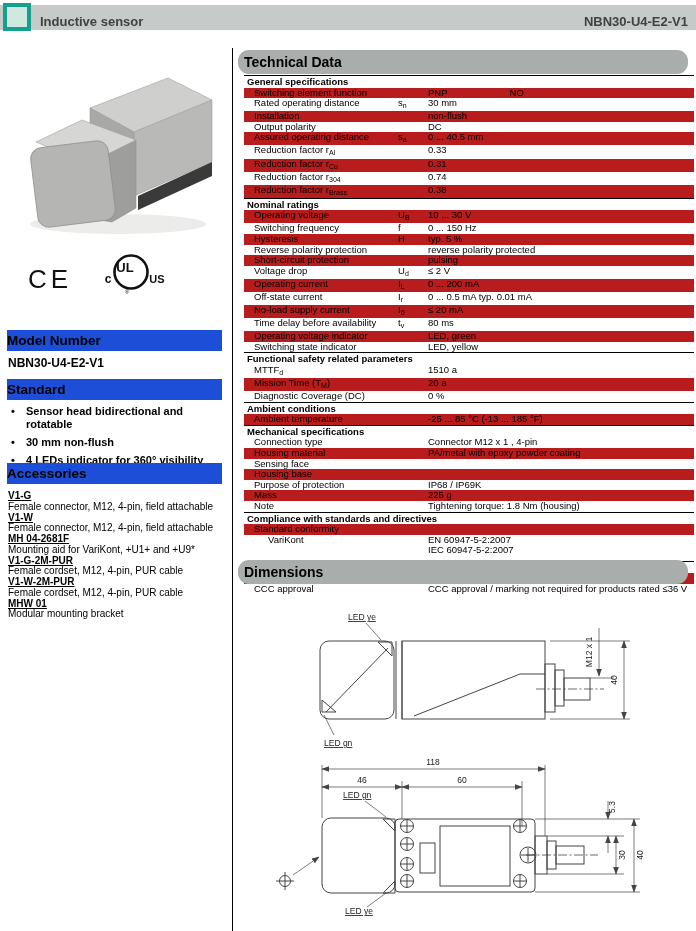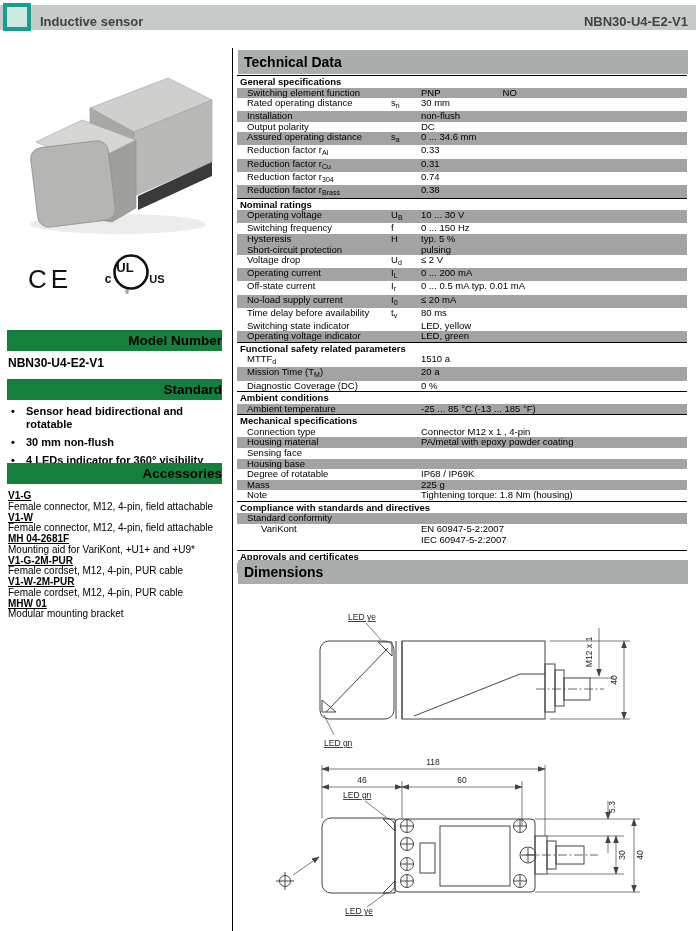--- a/index.html
+++ b/index.html
@@ -7,41 +7,41 @@
           font-family:"Liberation Sans", sans-serif; color:#000; overflow:hidden; }
 
   
   .hdr { position:absolute; top:5px; left:0; width:696px; height:25px; background:#c6cac9; }
   .hdr-title { position:absolute; left:40px; top:9px; font-size:13px; font-weight:bold; color:#3e4343; }
   .hdr-pn    { position:absolute; right:8px; top:9px; font-size:13px; font-weight:bold; color:#3e4343; }
   .logo { position:absolute; top:3px; left:3px; width:20px; height:20px;
           background:#cfe8e0; border:4px solid #15a08d; }
 
   
-  .lbar { position:absolute; left:7px; width:215px; height:21px; background:#15803d;
-          font-size:13.5px; font-weight:bold; line-height:21px; padding-left:5px; box-sizing:border-box;text-align:right; }
+  .lbar { position:absolute; left:7px; width:215px; height:21px; background:#1d4ed8;
+          font-size:13.5px; font-weight:bold; line-height:21px; box-sizing:border-box; }
   .model-val { position:absolute; left:8px; top:356px; font-size:12px; font-weight:bold; }
   .features-list { position:absolute; left:9px; top:405px; width:213px; }
   .feat { display:flex; font-weight:bold; font-size:11px; line-height:13px; margin-bottom:5px; }
   .feat .b { width:17px; flex:none; padding-left:2px; box-sizing:border-box; }
   .acc-list { position:absolute; left:8px; top:490px; width:214px; }
   .acc-name { font-size:10px; font-weight:bold; line-height:10.5px; margin-top:1px;text-decoration:underline; }
   .acc-desc { font-size:10px; line-height:9.5px; margin-bottom:1.5px; }
 
   
   .divider { position:absolute; left:232px; top:48px; width:1px; height:883px; background:#000; }
 
   
   .rbar { position:absolute; left:238px; width:450px; height:24px; background:#a9adac;
-          font-size:14px; font-weight:bold; line-height:24px; padding-left:6px; box-sizing:border-box; }
-  .spec { position:absolute; left:237px; top:75px; width:450px; font-size:9.5px; }
+          font-size:14px; font-weight:bold; line-height:24px; padding-left:6px; box-sizing:border-box;border-radius:11px; }
+  .spec { position:absolute; left:244px; top:75px; width:450px; font-size:9.5px; }
   .sec-title { border-top:1px solid #000; font-weight:bold; line-height:11.5px; height:11.5px; padding-left:3px; }
   .sec-gap { height:5px; }
   .srow { display:flex; min-height:10.6px; line-height:10.6px; }
-  .srow.shaded { background:#a3a3a3; }
+  .srow.shaded { background:#b91c1c; }
   .s-lbl { width:144px; padding-left:10px; flex:none; box-sizing:content-box; }
   .srow.ind .s-lbl { padding-left:24px; width:130px; }
   .s-sym { width:30px; flex:none; }
   .s-val { flex:1; }
   .v2 { margin-left:30px;padding-left:32px; }
   .sub { font-size:7px; vertical-align:-1.5px; }
 
   
   svg text { font-family:"Liberation Sans", sans-serif; }
   .draw { position:absolute; }
@@ -153,21 +153,21 @@
         <span class="s-val">non-flush</span>
       </div>
       <div class="srow">
         <span class="s-lbl">Output polarity</span>
         <span class="s-sym"></span>
         <span class="s-val">DC</span>
       </div>
       <div class="srow shaded">
         <span class="s-lbl">Assured operating distance</span>
         <span class="s-sym">s<span class="sub">a</span></span>
-        <span class="s-val">0 ... 34.6 mm</span>
+        <span class="s-val">0 ... 40.5 mm</span>
       </div>
       <div class="srow">
         <span class="s-lbl">Reduction factor r<span class="sub">Al</span></span>
         <span class="s-sym"></span>
         <span class="s-val">0.33</span>
       </div>
       <div class="srow shaded">
         <span class="s-lbl">Reduction factor r<span class="sub">Cu</span></span>
         <span class="s-sym"></span>
         <span class="s-val">0.31</span>
@@ -191,20 +191,25 @@
       <div class="srow">
         <span class="s-lbl">Switching frequency</span>
         <span class="s-sym">f</span>
         <span class="s-val">0 ... 150 Hz</span>
       </div>
       <div class="srow shaded">
         <span class="s-lbl">Hysteresis</span>
         <span class="s-sym">H</span>
         <span class="s-val">typ. 5  %</span>
       </div>
+      <div class="srow">
+        <span class="s-lbl">Reverse polarity protection</span>
+        <span class="s-sym"></span>
+        <span class="s-val">reverse polarity protected</span>
+      </div>
       <div class="srow shaded">
         <span class="s-lbl">Short-circuit protection</span>
         <span class="s-sym"></span>
         <span class="s-val">pulsing</span>
       </div>
       <div class="srow">
         <span class="s-lbl">Voltage drop</span>
         <span class="s-sym">U<span class="sub">d</span></span>
         <span class="s-val">≤ 2 V</span>
       </div>
@@ -221,30 +226,30 @@
       <div class="srow shaded">
         <span class="s-lbl">No-load supply current</span>
         <span class="s-sym">I<span class="sub">0</span></span>
         <span class="s-val">≤ 20 mA</span>
       </div>
       <div class="srow">
         <span class="s-lbl">Time delay before availability</span>
         <span class="s-sym">t<span class="sub">v</span></span>
         <span class="s-val">80 ms</span>
       </div>
+      <div class="srow shaded">
+        <span class="s-lbl">Operating voltage indicator</span>
+        <span class="s-sym"></span>
+        <span class="s-val">LED, green</span>
+      </div>
       <div class="srow">
         <span class="s-lbl">Switching state indicator</span>
         <span class="s-sym"></span>
         <span class="s-val">LED, yellow</span>
       </div>
-      <div class="srow shaded">
-        <span class="s-lbl">Operating voltage indicator</span>
-        <span class="s-sym"></span>
-        <span class="s-val">LED, green</span>
-      </div>
       <div class="sec-title">Functional safety related parameters</div>
       <div class="srow">
         <span class="s-lbl">MTTF<span class="sub">d</span></span>
         <span class="s-sym"></span>
         <span class="s-val">1510 a</span>
       </div>
       <div class="srow shaded">
         <span class="s-lbl">Mission Time (T<span class="sub">M</span>)</span>
         <span class="s-sym"></span>
         <span class="s-val">20 a</span>
@@ -273,21 +278,21 @@
       </div>
       <div class="srow">
         <span class="s-lbl">Sensing face</span>
         <span class="s-sym"></span>
       </div>
       <div class="srow shaded">
         <span class="s-lbl">Housing base</span>
         <span class="s-sym"></span>
       </div>
       <div class="srow">
-        <span class="s-lbl">Degree of rotatable</span>
+        <span class="s-lbl">Purpose of protection</span>
         <span class="s-sym"></span>
         <span class="s-val">IP68 / IP69K</span>
       </div>
       <div class="srow shaded">
         <span class="s-lbl">Mass</span>
         <span class="s-sym"></span>
         <span class="s-val">225 g</span>
       </div>
       <div class="srow">
         <span class="s-lbl">Note</span>

